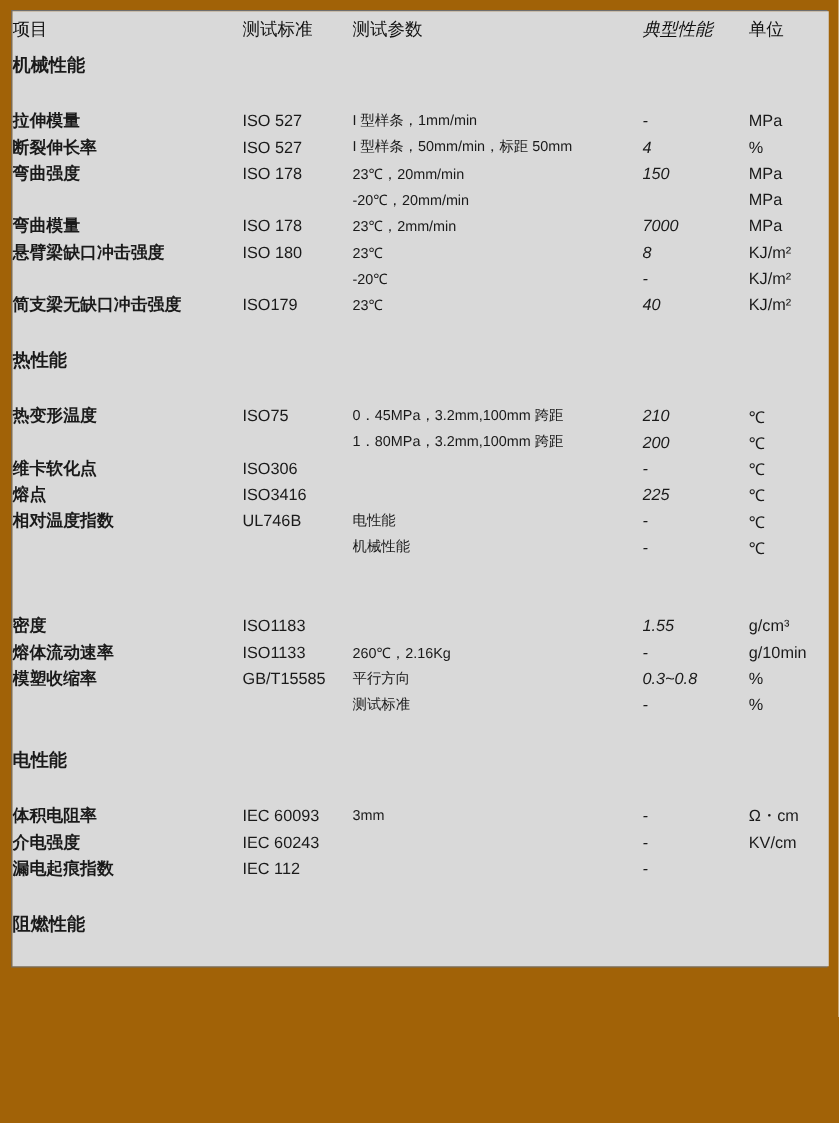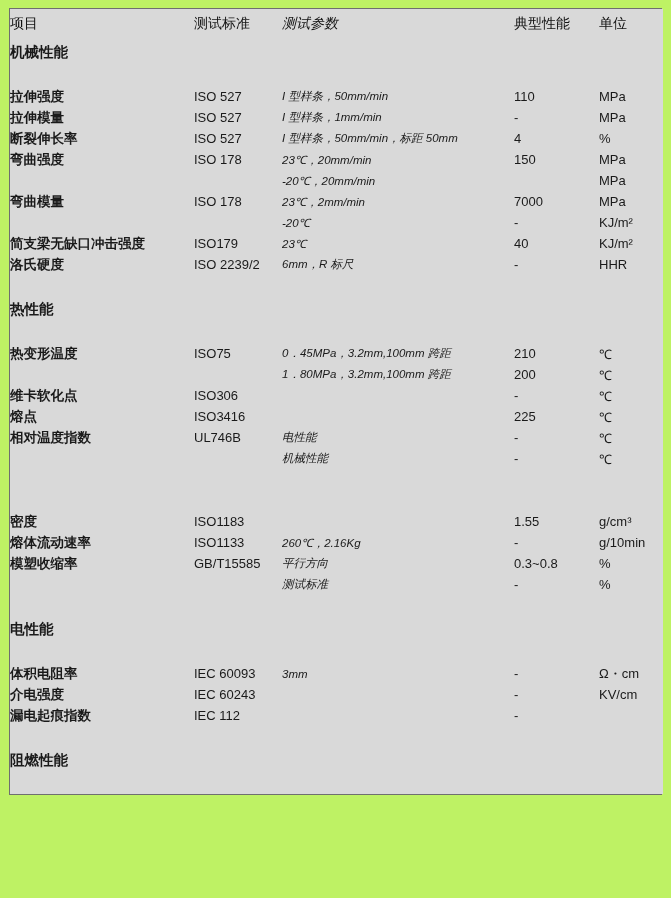--- a/index.html
+++ b/index.html
@@ -7,21 +7,21 @@
     padding: 0;
     background: #ffffff;
   }
   body {
     font-family: "Liberation Sans", sans-serif;
   }
   #sheet {
     width: 671px;
     height: 898px;
     box-sizing: border-box;
-    background: #bef264;
+    background: #a16207;
     padding: 8px 9px 9px 9px;
     position: relative;
   }
   table.spec {
     width: 653px;
     border-collapse: collapse;
     background: #d9d9d9;
     table-layout: fixed;
   }
   table.spec td, table.spec th {
@@ -48,22 +48,22 @@
     font-size: 13px;
     color: #1a1a1a;
     padding: 0 6px;
     white-space: nowrap;
     overflow: hidden;
   }
   td.item   { font-weight: bold; font-size: 13.5px; }
   td.group  { font-weight: bold; font-size: 14.5px; }
   td.blank  { }
   td.std    { border-left: 1px solid #6f6f6f; font-size: 13px; }
-  td.par    { border-left: 1px solid #6f6f6f; font-size: 11.5px; font-style: italic; }
-  td.typ    { border-left: 1px solid #6f6f6f; font-size: 13px; }
+  td.par    { border-left: 1px solid #6f6f6f; font-size: 11.5px; }
+  td.typ    { border-left: 1px solid #6f6f6f; font-size: 13px; font-style: italic; }
   td.unit   { border-left: 1px solid #6f6f6f; font-size: 13px; margin-left: 12px; }
 
   tr.header td {
     font-size: 14px;
     font-weight: normal;
     color: #111;
     height: 30px;
   }
   tr.header td.item { font-weight: normal; font-size: 14px; }
   .hdr-underline td {
@@ -101,27 +101,20 @@
             <td class="cell unit"></td>
           </tr>
           <tr class="row">
             <td class="cell blank"></td>
             <td class="cell std"></td>
             <td class="cell par"></td>
             <td class="cell typ"></td>
             <td class="cell unit"></td>
           </tr>
           <tr class="row">
-            <td class="cell item">拉伸强度</td>
-            <td class="cell std">ISO 527</td>
-            <td class="cell par">I 型样条，50mm/min</td>
-            <td class="cell typ">110</td>
-            <td class="cell unit">MPa</td>
-          </tr>
-          <tr class="row">
             <td class="cell item">拉伸模量</td>
             <td class="cell std">ISO 527</td>
             <td class="cell par">I 型样条，1mm/min</td>
             <td class="cell typ">-</td>
             <td class="cell unit">MPa</td>
           </tr>
           <tr class="row">
             <td class="cell item">断裂伸长率</td>
             <td class="cell std">ISO 527</td>
             <td class="cell par">I 型样条，50mm/min，标距 50mm</td>
@@ -143,41 +136,41 @@
             <td class="cell unit">MPa</td>
           </tr>
           <tr class="row">
             <td class="cell item">弯曲模量</td>
             <td class="cell std">ISO 178</td>
             <td class="cell par">23℃，2mm/min</td>
             <td class="cell typ">7000</td>
             <td class="cell unit">MPa</td>
           </tr>
           <tr class="row">
+            <td class="cell item">悬臂梁缺口冲击强度</td>
+            <td class="cell std">ISO 180</td>
+            <td class="cell par">23℃</td>
+            <td class="cell typ">8</td>
+            <td class="cell unit">KJ/m²</td>
+          </tr>
+          <tr class="row">
             <td class="cell item"></td>
             <td class="cell std"></td>
             <td class="cell par">-20℃</td>
             <td class="cell typ">-</td>
             <td class="cell unit">KJ/m²</td>
           </tr>
           <tr class="row">
             <td class="cell item">简支梁无缺口冲击强度</td>
             <td class="cell std">ISO179</td>
             <td class="cell par">23℃</td>
             <td class="cell typ">40</td>
             <td class="cell unit">KJ/m²</td>
           </tr>
           <tr class="row">
-            <td class="cell item">洛氏硬度</td>
-            <td class="cell std">ISO 2239/2</td>
-            <td class="cell par">6mm，R 标尺</td>
-            <td class="cell typ">-</td>
-            <td class="cell unit">HHR</td>
-          </tr>
-          <tr class="row">
             <td class="cell blank"></td>
             <td class="cell std"></td>
             <td class="cell par"></td>
             <td class="cell typ"></td>
             <td class="cell unit"></td>
           </tr>
           <tr class="row hdr">
             <td class="cell group">热性能</td>
             <td class="cell std"></td>
             <td class="cell par"></td>

